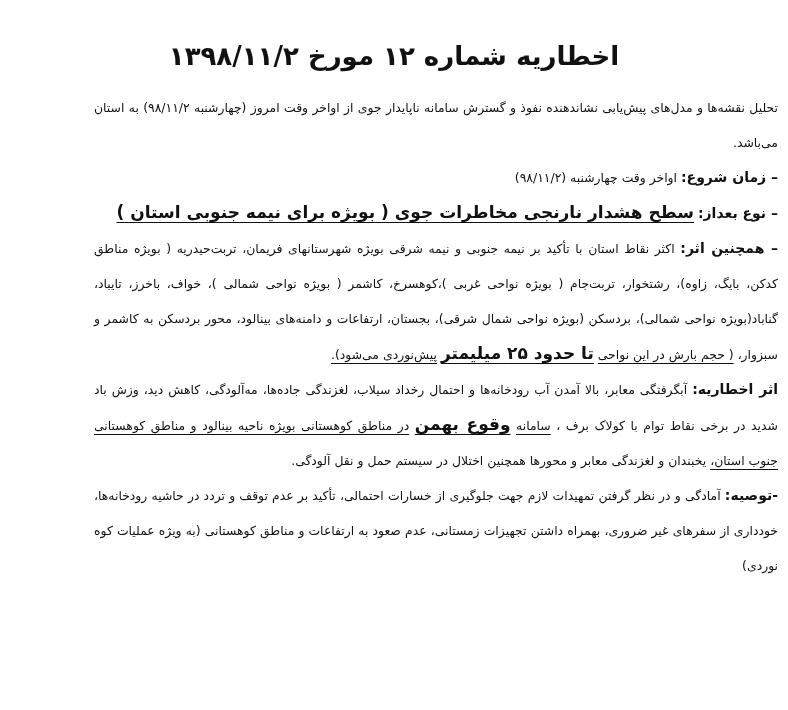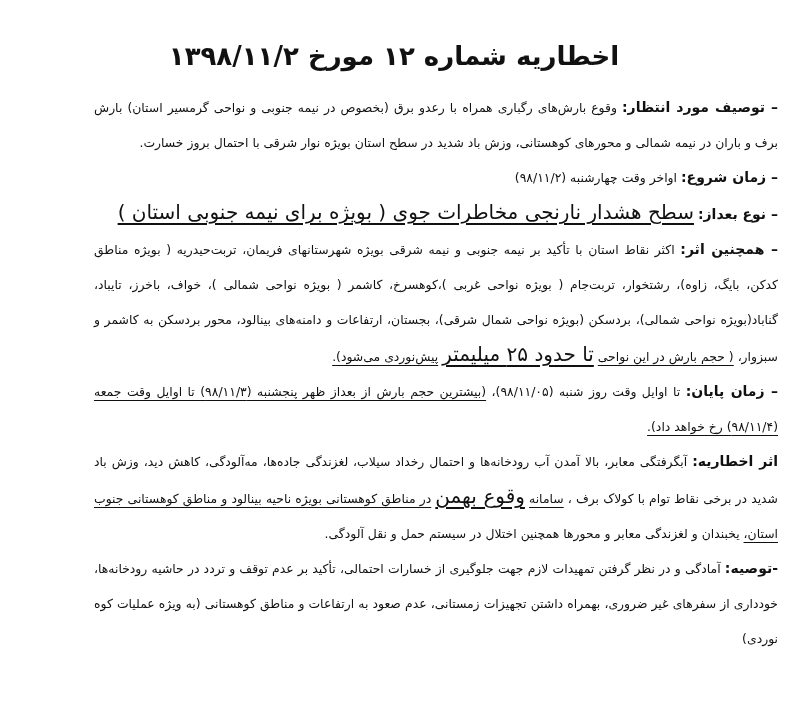--- a/index.html
+++ b/index.html
@@ -28,58 +28,52 @@
       position: absolute;
       top: 90px; left: 94px; right: 10px;
       font-size: 12.4px;
       line-height: 35px;
       text-align: justify;
       text-align-last: right;
     }
     .body p { margin: 0; }
     .lbl { font-weight: bold; font-size: 14px; }
     .u { text-decoration: underline; text-underline-offset: 4px; }
-    .big { font-weight: normal; font-size: 20px; }
+    .big { font-weight: bold; font-size: 17px; }
   </style>
 </head>
 <body>
 
 <div class="page">
   <div class="title">اخطاریه شماره ۱۲ مورخ ۱۳۹۸/۱۱/۲</div>
 
   <div class="body">
+    <p>
+      <span>تحلیل نقشه‌ها و مدل‌های پیش‌یابی نشاندهنده نفوذ و گسترش سامانه ناپایدار جوی از اواخر وقت امروز (چهارشنبه ۹۸/۱۱/۲) به استان می‌باشد.</span>
+    </p>
 
-    <p>
-      <span class="lbl">– توصیف مورد انتظار:</span>
-      <span>وقوع بارش‌های رگباری همراه با رعدو برق (بخصوص در نیمه جنوبی و نواحی گرمسیر استان) بارش برف و باران در نیمه شمالی و محورهای کوهستانی، وزش باد شدید در سطح استان بویژه نوار شرقی با احتمال بروز خسارت.</span>
-    </p>
 
     <p>
       <span class="lbl">– زمان شروع:</span>
       <span>اواخر وقت چهارشنبه (۹۸/۱۱/۲)</span>
     </p>
 
     <p>
       <span class="lbl">– نوع بعداز:</span>
       <span class="big u">سطح هشدار نارنجی مخاطرات جوی ( بویژه برای نیمه جنوبی استان )</span>
     </p>
 
     <p>
       <span class="lbl">– همچنین اثر:</span>
       <span>اکثر نقاط استان با تأکید بر نیمه جنوبی و نیمه شرقی بویژه شهرستانهای فریمان، تربت‌حیدریه ( بویژه مناطق کدکن، بایگ، زاوه)، رشتخوار، تربت‌جام ( بویژه نواحی غربی )،کوهسرخ، کاشمر ( بویژه نواحی شمالی )، خواف، باخرز، تایباد، گناباد(بویژه نواحی شمالی)، بردسکن (بویژه نواحی شمال شرقی)، بجستان، ارتفاعات و دامنه‌های بینالود، محور بردسکن به کاشمر و سبزوار،</span>
       <span class="u">( حجم بارش در این نواحی</span>
       <span class="big u">تا حدود ۲۵ میلیمتر</span>
       <span class="u">پیش‌نوردی می‌شود).</span>
     </p>
 
-    <p>
-      <span class="lbl">– زمان پایان:</span>
-      <span>تا اوایل وقت روز شنبه (۹۸/۱۱/۰۵)،</span>
-      <span class="u">(بیشترین حجم بارش از بعداز ظهر پنجشنبه (۹۸/۱۱/۳) تا اوایل وقت جمعه (۹۸/۱۱/۴) رخ خواهد داد).</span>
-    </p>
 
     <p>
       <span class="lbl">اثر اخطاریه:</span>
       <span>آبگرفتگی معابر، بالا آمدن آب رودخانه‌ها و احتمال رخداد سیلاب، لغزندگی جاده‌ها، مه‌آلودگی، کاهش دید، وزش باد شدید در برخی نقاط توام با کولاک برف ،</span>
       <span class="u">سامانه</span>
       <span class="big u">وقوع بهمن</span>
       <span class="u">در مناطق کوهستانی بویژه ناحیه بینالود و مناطق کوهستانی جنوب استان،</span>
       <span>یخبندان و لغزندگی معابر و محورها همچنین اختلال در سیستم حمل و نقل آلودگی.</span>
     </p>
 

